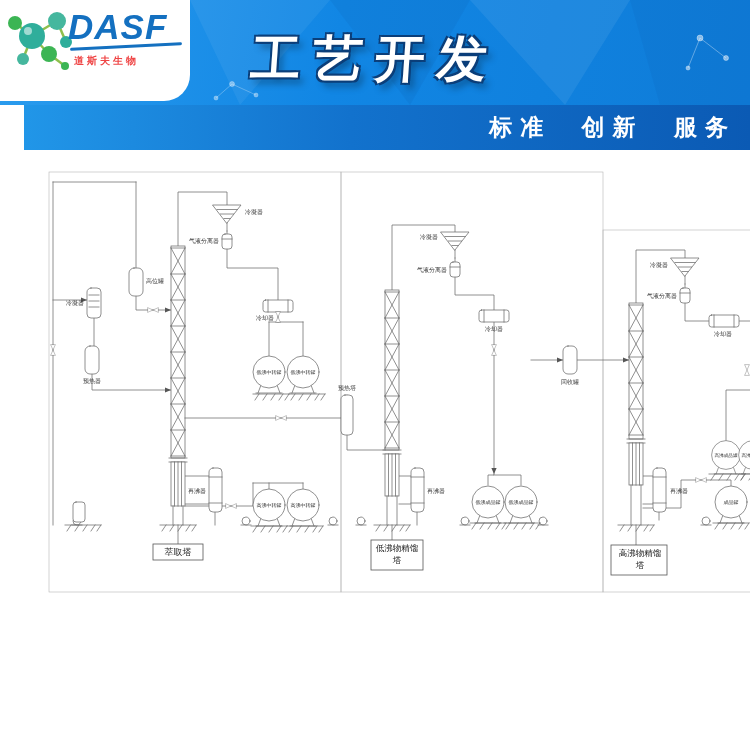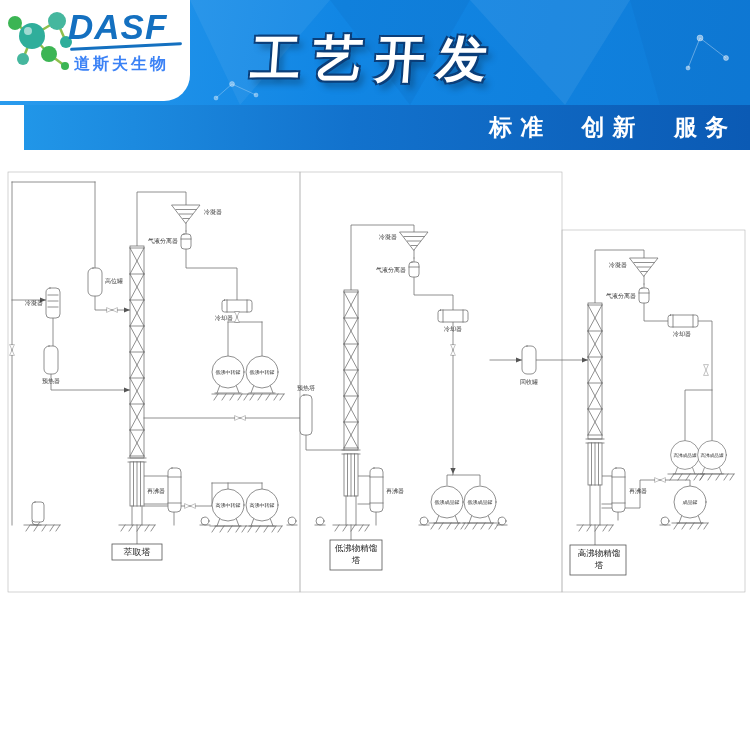--- a/index.html
+++ b/index.html
@@ -12,37 +12,37 @@
   .header .deco { position:absolute; inset:0; width:100%; height:100%; }
 
   .logo { position:absolute; top:0; left:0; width:190px; height:101px;
           background:#fff; border-radius:0 0 26px 0; z-index:3; }
   .logo .mol { position:absolute; left:2px; top:4px; }
   .brand-col { position:absolute; left:68px; top:8px; width:120px; }
   .brand { font-style:italic; font-weight:900; font-size:35px; line-height:38px;
            color:#1470c0; letter-spacing:1px; }
   .brand-rule { width:112px; height:3px; background:#1470c0; transform:rotate(-3deg);
                 margin:-1px 0 6px 2px; border-radius:2px; }
-  .brand-sub { font-size:16px; font-weight:bold; color:#3b82f6; letter-spacing:3px;
+  .brand-sub { font-size:10px; font-weight:bold; color:#ef4444; letter-spacing:3px;
                margin-left:6px; white-space:nowrap; }
 
   .banner-title { position:absolute; left:0; right:0; top:26px; text-align:center;
                   font-size:50px; font-weight:900; letter-spacing:12px; color:#ffffff;
                   transform:skewX(-4deg); z-index:2;
                   text-shadow:2px 2px 0 #0b3e79,-2px -2px 0 #0b3e79,2px -2px 0 #0b3e79,
                               -2px 2px 0 #0b3e79,5px 6px 7px rgba(0,0,0,.35); }
 
   
   .strip { height:45px; background:linear-gradient(90deg,#2196e8 0%,#1272cd 45%,#0b5ab4 100%);
            text-align:right; padding:7px 14px 0 0;margin-left:24px; }
   .tagline { font-size:23px; font-weight:bold; color:#fff; letter-spacing:8px;
              word-spacing:16px; white-space:nowrap; }
 
   
-  .canvas { position:relative; height:600px; background:#fff; }
+  .canvas { position:relative; height:600px; background:#fff;margin-left:41px; }
   .diagram { display:block; width:750px; height:600px; }
   .diagram text { font-family:"Liberation Sans", sans-serif; fill:#333; stroke:none; }
   .diagram .boxlbl { fill:#222; }
 </style>
 </head>
 <body>
 
 <div class="header">
   <svg class="deco" viewBox="0 0 750 105" preserveAspectRatio="none">
     <polygon points="190,0 330,0 240,105" fill="rgba(255,255,255,0.06)"></polygon>

